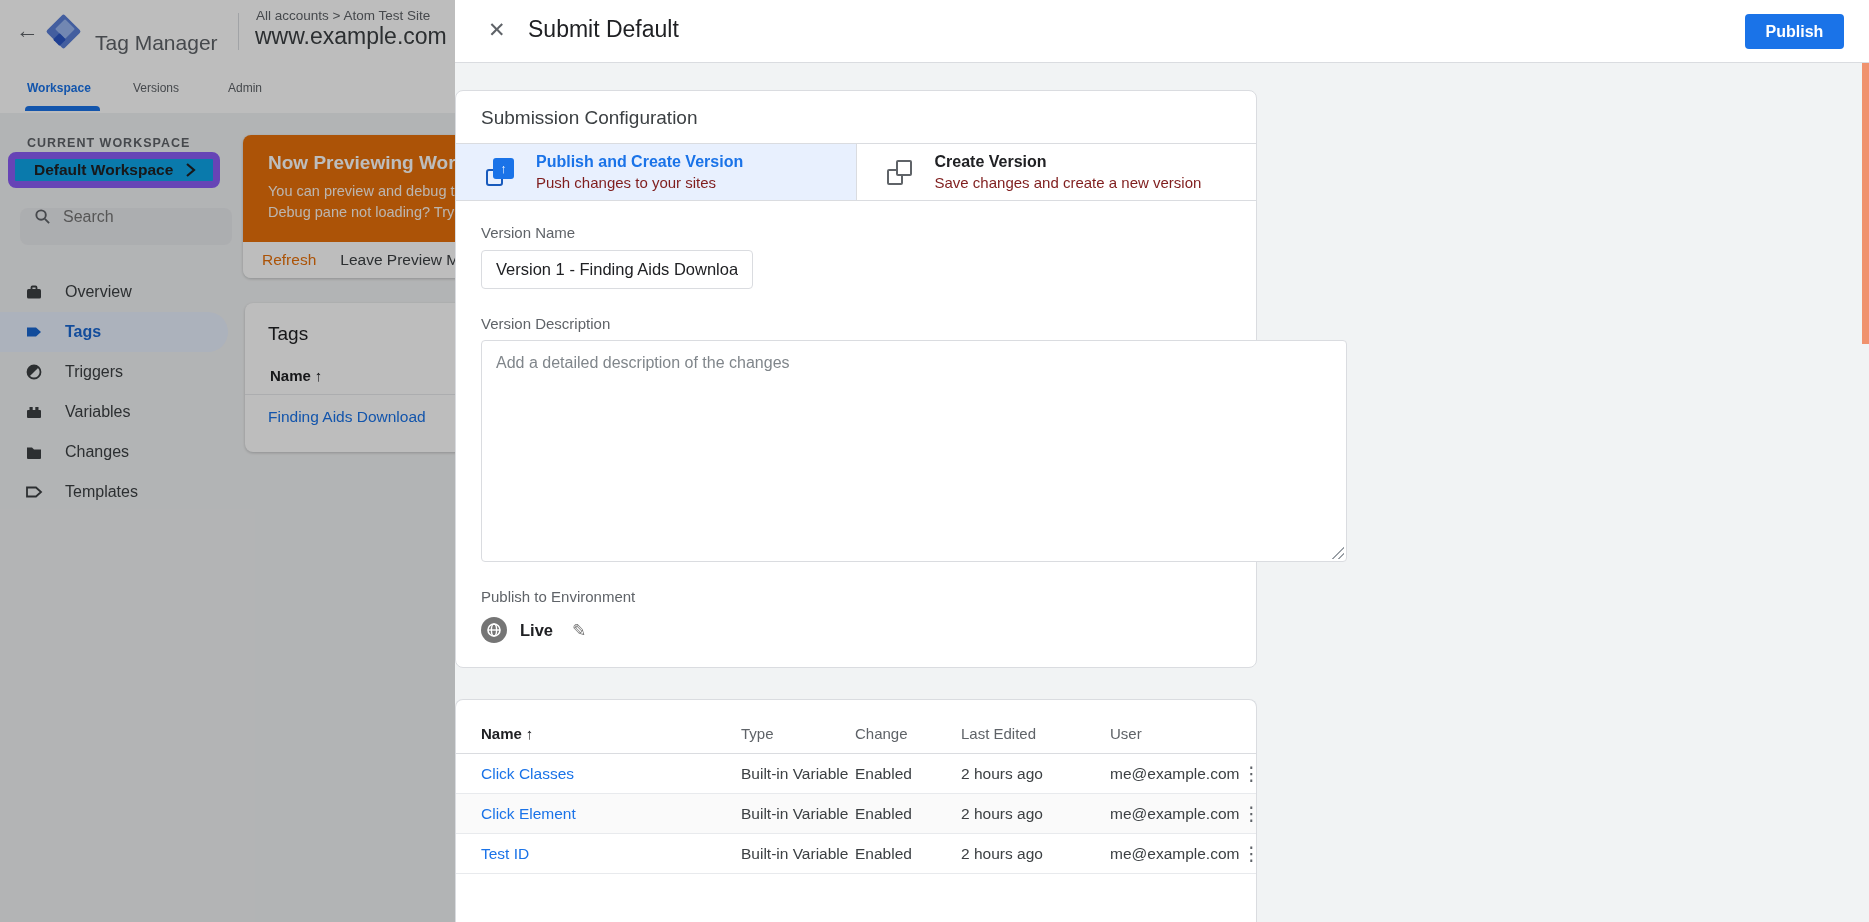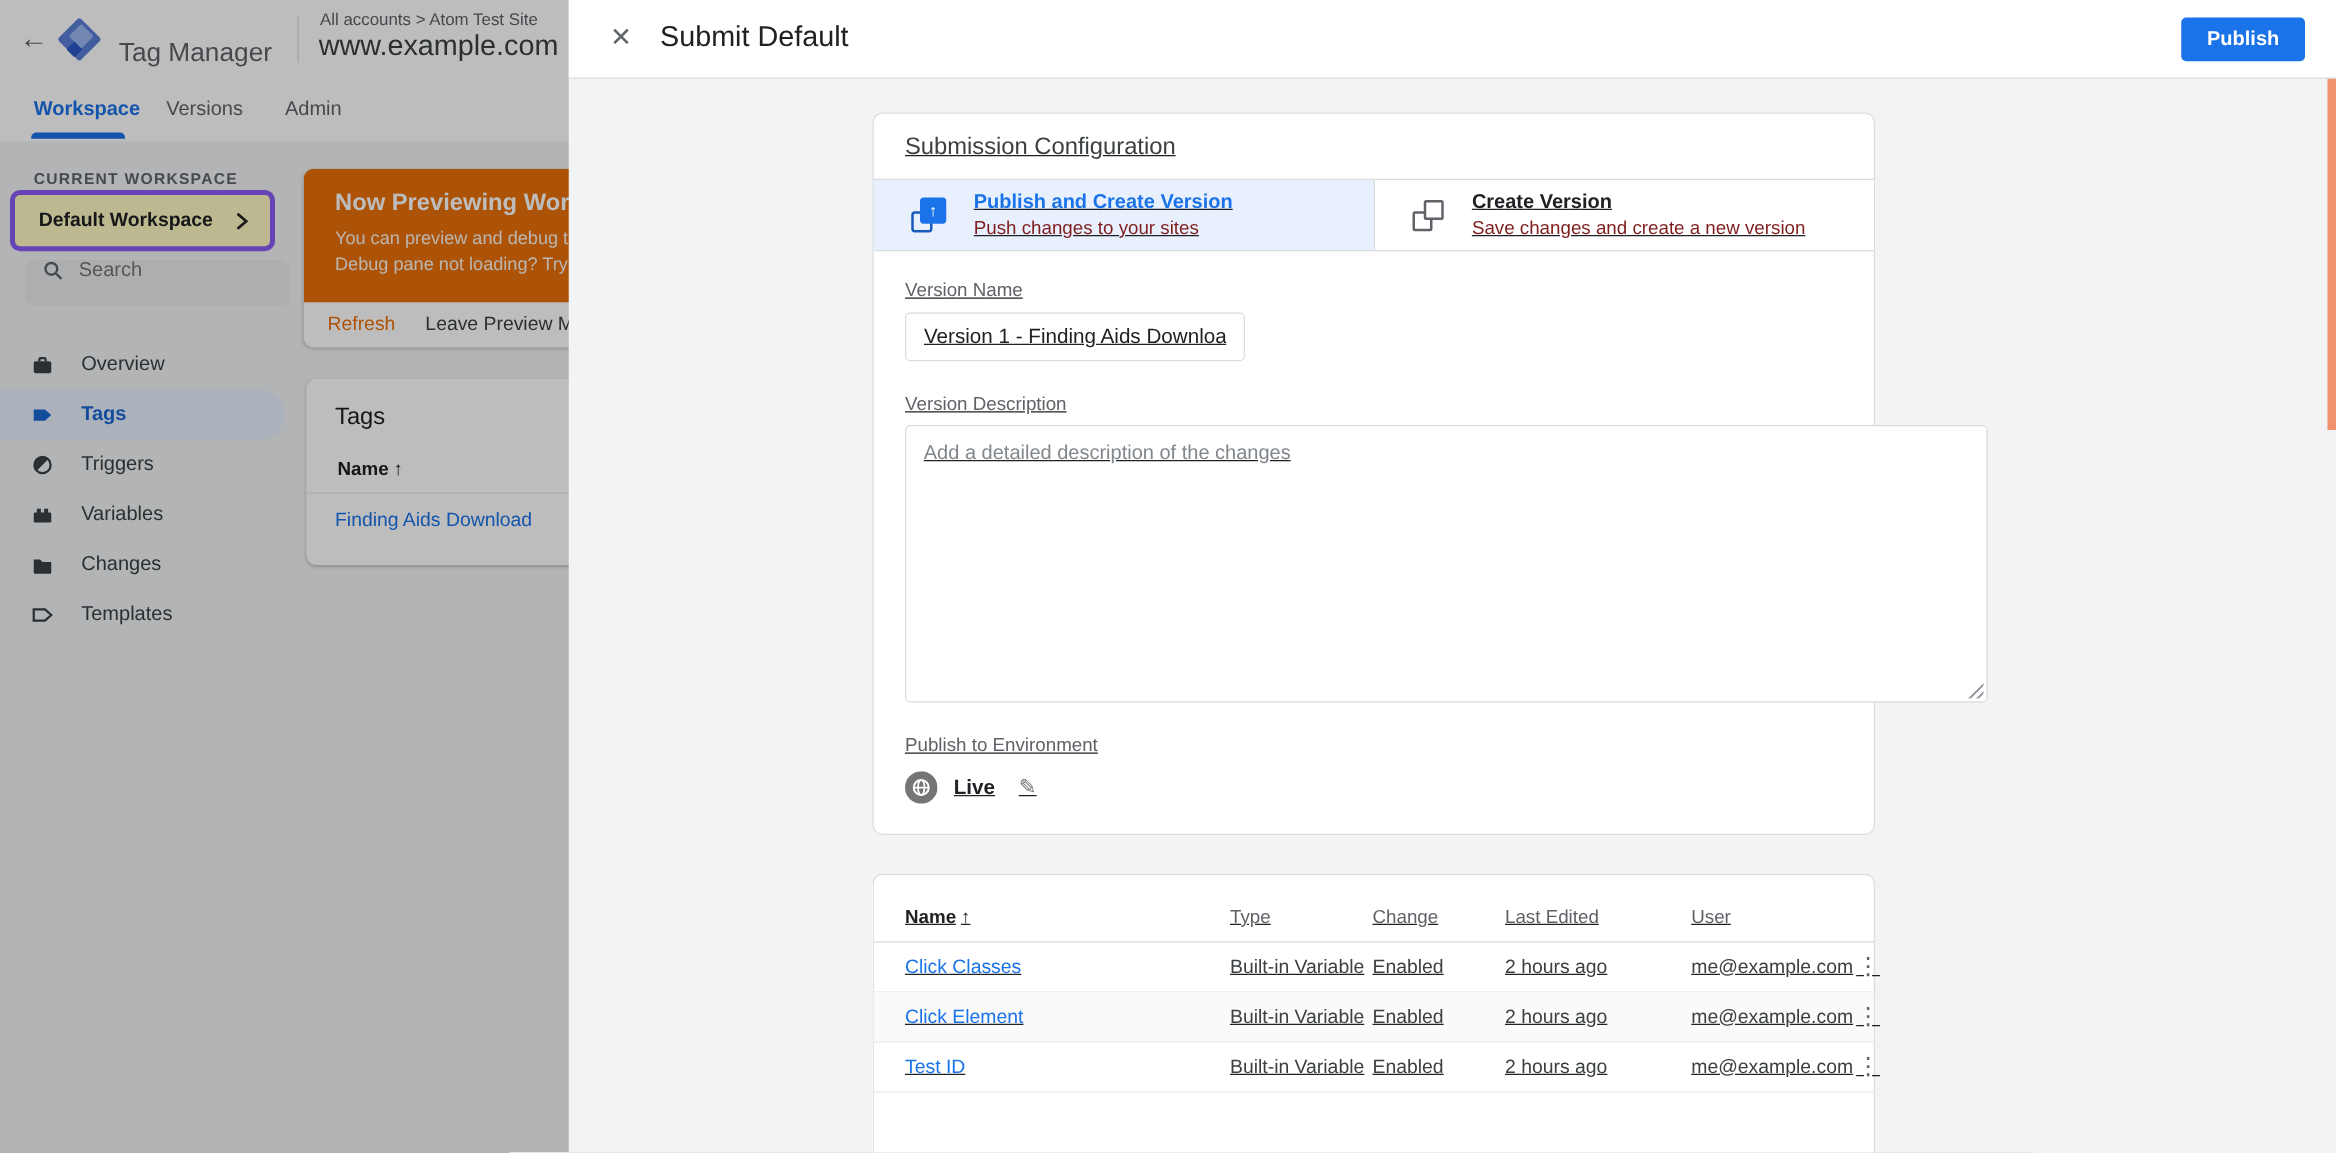--- a/index.html
+++ b/index.html
@@ -16,27 +16,27 @@
   .lg-outer { position:absolute; left:5px; top:5px; width:25px; height:25px; background:#5b7fd7; transform:rotate(45deg); border-radius:2px; }
   .lg-inner { position:absolute; left:12px; top:8px; width:14px; height:14px; background:#9ab7f0; transform:rotate(45deg); border-radius:1px; }
   .lg-tip   { position:absolute; left:9px; top:21px; width:9px; height:9px; background:#2a56c6; transform:rotate(45deg); border-radius:1px; }
   .app-title { position:absolute; left:95px; top:31px; font-size:21px; color:#5f6368; }
   .header-divider { position:absolute; left:238px; top:13px; width:1px; height:37px; background:#dadce0; }
   .breadcrumb { position:absolute; left:256px; top:8px; font-size:13.5px; color:#5f6368; }
   .container-name { position:absolute; left:255px; top:23px; font-size:23px; color:#3c4043; }
   .caret-down { font-size:13px; color:#5f6368; margin-left:10px; vertical-align:3px; }
 
   .tab-bar { position:absolute; top:62px; left:0; width:100%; height:51px; background:#fff; z-index:1; }
-  .tab { position:absolute; top:0; height:100%; display:flex; align-items:center; font-size:16px; color:#5f6368; cursor:pointer; }
+  .tab { position:absolute; top:0; height:100%; display:flex; align-items:center; font-size:12px; color:#5f6368; cursor:pointer; }
   .tab.active { color:#1a73e8; font-weight:700; }
   .tab-underline { position:absolute; bottom:2px; left:25px; width:75px; height:5px; background:#1a73e8; border-radius:4px 4px 0 0; }
 
   
   .side-label { position:absolute; left:27px; top:136px; font-size:12.5px; letter-spacing:1px; font-weight:700; color:#5f6368; z-index:1; }
-  .workspace-card { position:absolute; left:8px; top:152px; width:212px; height:49px; background:#fef9c3; border:4px solid #8b5cf6; border-radius:8px; display:flex; align-items:center; padding:0 14px 0 19px; z-index:1; cursor:pointer; }
+  .workspace-card { position:absolute; left:8px; top:152px; width:212px; height:36px; background:#0ea5e9; border:7px solid #8b5cf6; border-radius:8px; display:flex; align-items:center; padding:0 14px 0 19px; z-index:1; cursor:pointer; }
   .workspace-card .ws-name { font-size:15.5px; font-weight:700; color:#202124; flex:1; }
   .search-box { position:absolute; left:20px; top:208px; width:212px; height:37px; background:#e9ebee; border-radius:8px; display:flex; align-items:flex-start; padding:0 10px 0 14px; z-index:1; }
   .search-box input { border:none; outline:none; background:transparent; font-size:16px; color:#5f6368; width:140px; margin-left:12px; font-family:inherit; }
   .side-item { position:absolute; left:0; width:228px; height:40px; display:flex; align-items:center; padding-left:25px; z-index:1; cursor:pointer; }
   .side-item .lbl { font-size:16px; color:#3c4043; margin-left:22px; }
   .side-item.active { background:#e8f0fe; border-radius:0 20px 20px 0; }
   .side-item.active .lbl { color:#1967d2; font-weight:700; }
   .sicon { width:18px; height:18px; flex:0 0 18px; }
 
   
@@ -60,21 +60,21 @@
   .scrim { position:absolute; inset:0; background:rgba(0,0,0,0.26); z-index:5; }
 
   
   .dialog { position:absolute; left:455px; top:0; right:0; bottom:0; background:#f1f3f4; z-index:10; }
   .dialog-header { position:relative; height:63px; background:#fff; border-bottom:1px solid #dadce0; }
   .close-icon { position:absolute; left:33px; top:18px; font-size:21px; color:#5f6368; cursor:pointer; }
   .dialog-title { position:absolute; left:73px; top:16px; font-size:23px; color:#202124; }
   .publish-btn { position:absolute; right:25px; top:14px; width:99px; height:35px; background:#1a73e8; color:#fff; border:none; border-radius:4px; font-size:16px; font-weight:700; font-family:inherit; cursor:pointer; }
 
   .dialog-body { position:absolute; top:63px; left:0; right:0; bottom:0; overflow:hidden; }
-  .card { width:802px; margin-left:243px; background:#fff; border:1px solid #dadce0; border-radius:8px;text-decoration:underline; }
+  .card { width:802px; background:#fff; border:1px solid #dadce0; border-radius:8px; }
   .card1 { margin-top:27px; }
   .card-title { font-size:19px; color:#3c4043; padding:16px 25px 14px; }
 
   .options-row { display:flex; border-top:1px solid #dadce0; border-bottom:1px solid #dadce0; height:58px; }
   .option { flex:1; display:flex; align-items:center; padding-left:30px; gap:22px; cursor:pointer; background:#fff; }
   .option.selected { background:#e8f0fe; border-right:1px solid #dadce0; }
   .opt-label { font-size:16px; font-weight:700; color:#202124; }
   .option.selected .opt-label { color:#1a73e8; }
   .opt-desc { font-size:15px; color:#7f1d1d; margin-top:3px; }
 

